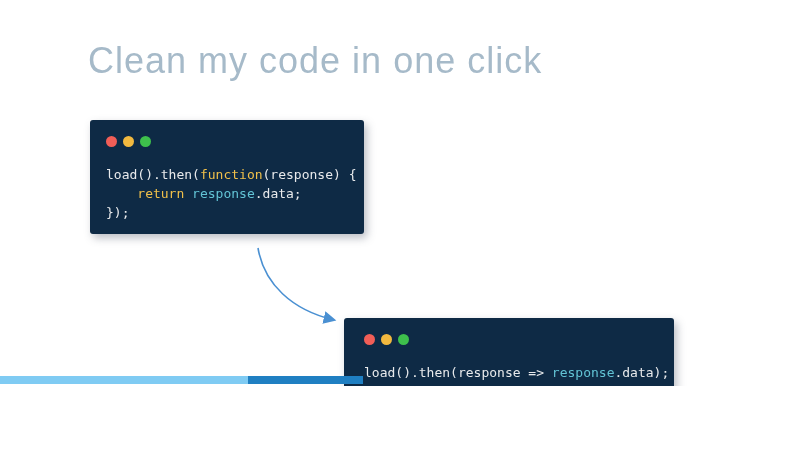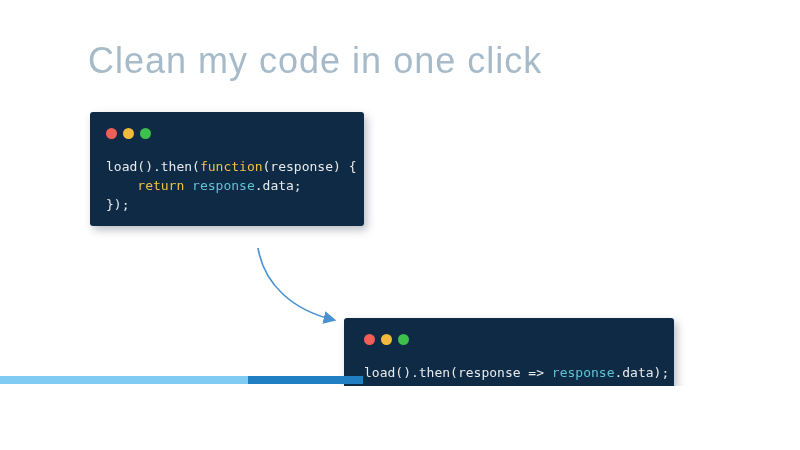--- a/index.html
+++ b/index.html
@@ -21,21 +21,21 @@
     color: var(--title);
   }
   .code-window {
     position: absolute;
     background: var(--code-bg);
     border-radius: 3px;
     box-sizing: border-box;
     padding: 16px;
     box-shadow: 3px 4px 9px rgba(60, 70, 90, 0.35);
   }
-  #code-window-before { left: 90px;  top: 112px; width: 274px; height: 114px; }
+  #code-window-before { left: 90px;  top: 120px; width: 274px; height: 114px; }
   #code-window-after  { left: 344px; top: 318px; width: 330px; height: 80px; padding-left: 20px; }
   .window-dots { display: flex; gap: 6px; }
   .window-dot { width: 11px; height: 11px; border-radius: 50%; }
   .dot-red    { background: var(--dot-red); }
   .dot-yellow { background: var(--dot-yellow); }
   .dot-green  { background: var(--dot-green); }
   .code-content {
     margin-top: 18px;
     font-family: "DejaVu Sans Mono", "Liberation Mono", monospace;
     font-size: 13px;

